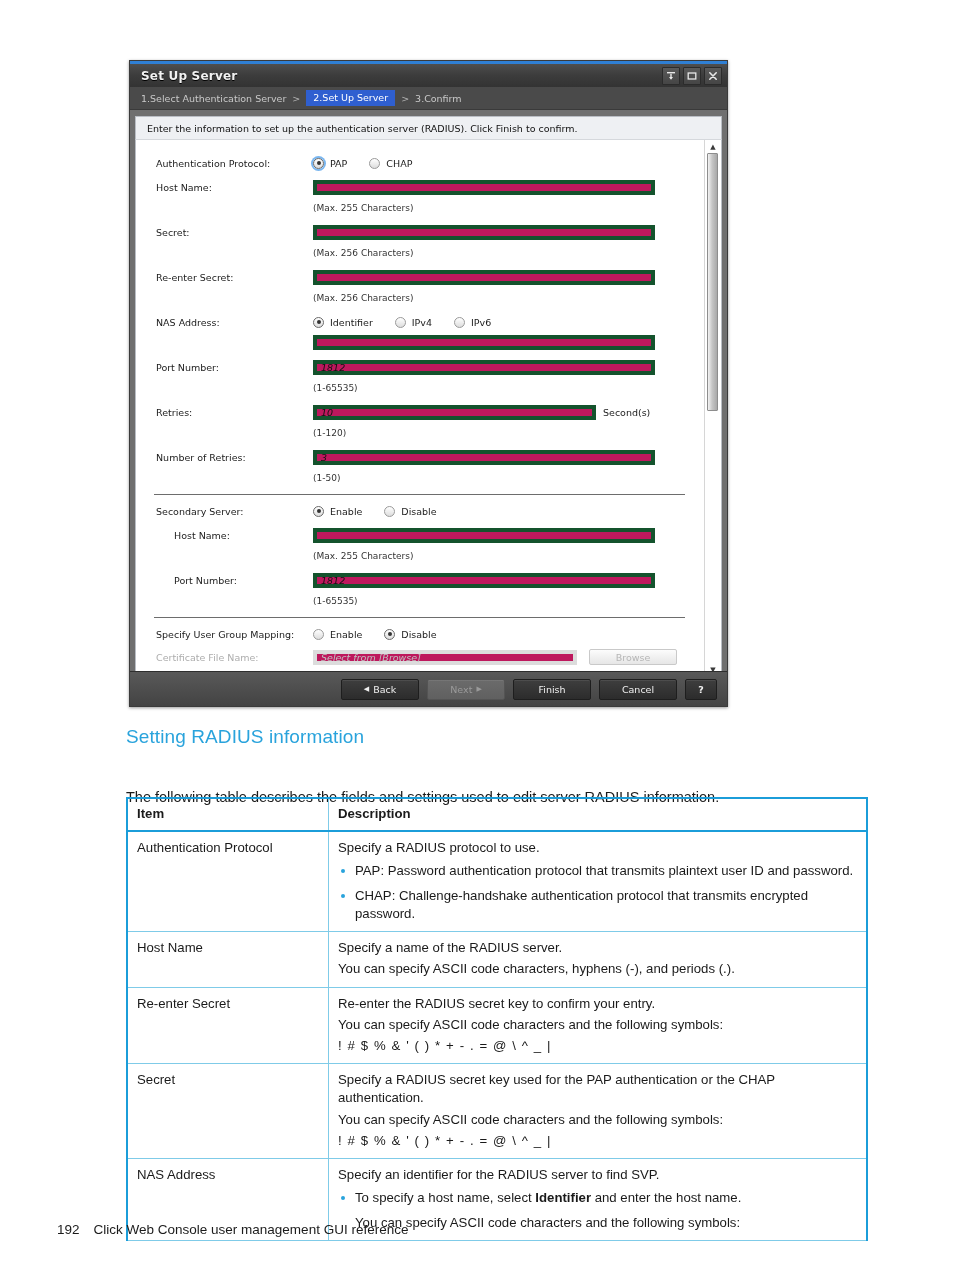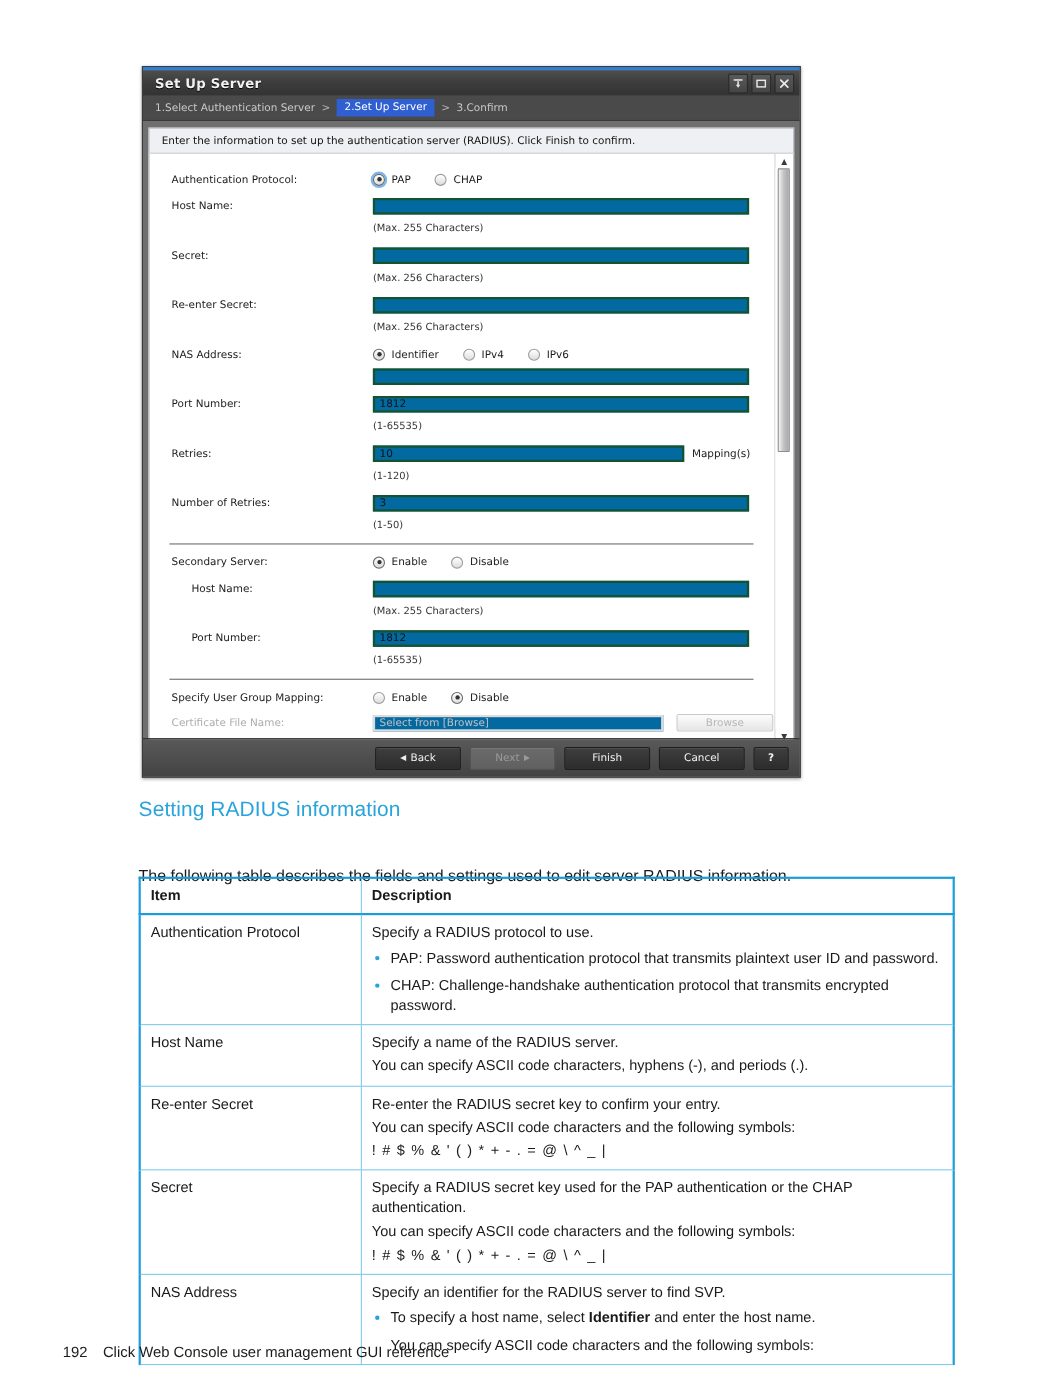--- a/index.html
+++ b/index.html
@@ -57,21 +57,21 @@
     height:536px;position:relative;overflow:hidden;
   }
   .form-scroll{
     position:absolute;left:0;top:0;right:16px;bottom:0;
     padding:16px 0 0 0;overflow:hidden;
   }
 
   
   .row{display:flex;align-items:center;min-height:14px;margin:0 0 0 0;}
   .lbl{
-    width:203px;padding-left:20px;box-sizing:border-box;
+    width:177px;padding-left:20px;box-sizing:border-box;
     font-size:9.5px;color:#1b1b1b;
   }
   .lbl.indent{padding-left:38px;}
   .lbl.dim{color:#adadad;}
   .ctl{flex:1;display:flex;align-items:center;}
   .spacer6{height:6px;}
   .spacer8{height:8px;}
   .spacer10{height:10px;}
 
   .radio-grp{display:flex;align-items:center;gap:22px;}
@@ -83,23 +83,23 @@
     border:1px solid #9a9a9a;box-sizing:border-box;
     display:inline-flex;align-items:center;justify-content:center;flex:none;
   }
   .rb.on{border:1px solid #6a6a6a;}
   .rb.on::after{content:"";width:4px;height:4px;border-radius:50%;background:#333;}
   .rb.focus{box-shadow:0 0 0 2px #7ab6ef;}
   .rb.dimrb{border-color:#cfcfcf;background:#fafafa;}
   .rb.dimrb.on::after{background:#c2c2c2;}
 
   .txtbox{
-    height:15px;background:#0369a1;border:2px solid #14532d;
+    height:15px;background:#be185d;border:4px solid #14532d;
     box-sizing:border-box;font-size:9.5px;color:#111;
-    display:flex;align-items:center;padding:0 4px;
+    display:flex;align-items:center;padding:0 4px;font-style:italic;
   }
   .txtbox.w340{width:342px;}
   .txtbox.w283{width:283px;}
   .txtbox.w264{width:264px;}
   .txtbox.ph{color:#c1c1c1;border-color:#dcdcdc;}
   .hint{font-size:9px;color:#333;}
   .unit{font-size:9.5px;color:#1b1b1b;margin-left:7px;}
 
   .btn-browse{
     width:88px;height:16px;margin-left:12px;
@@ -340,21 +340,21 @@
           <div class="ctl">
               <span class="hint">(1-65535)</span>
             </div>
         </div>
         <div class="spacer10"></div>
 
         <div class="row">
           <div class="lbl">Retries:</div>
           <div class="ctl">
             <div class="txtbox w283">10</div>
-            <span class="unit">Mapping(s)</span>
+            <span class="unit">Second(s)</span>
           </div>
         </div>
         <div class="spacer6"></div>
         <div class="row">
           <div class="lbl"></div>
           <div class="ctl">
               <span class="hint">(1-120)</span>
             </div>
         </div>
         <div class="spacer10"></div>

